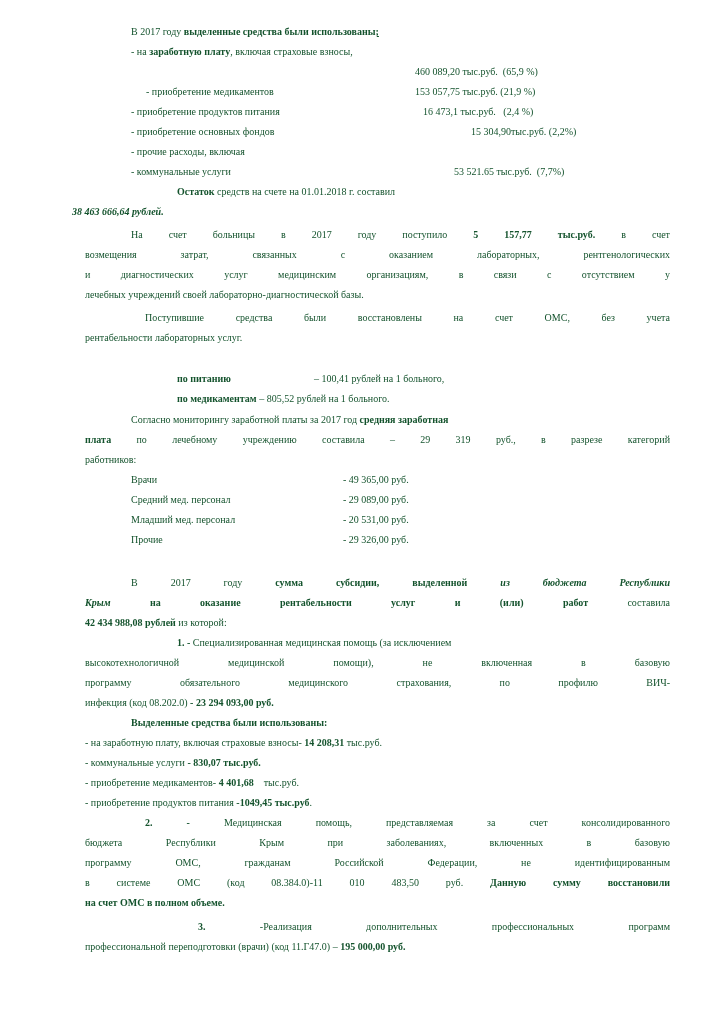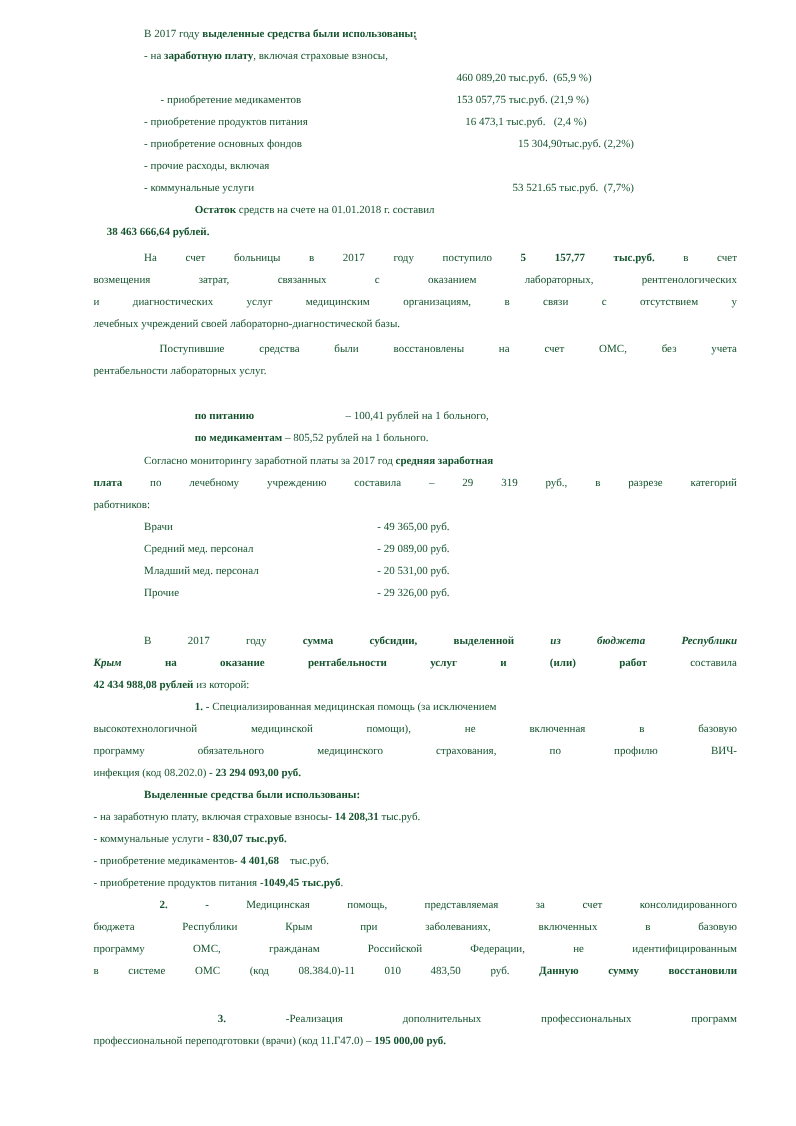--- a/index.html
+++ b/index.html
@@ -42,28 +42,28 @@
   </div>
 
   <div class="ln" style="left:131px;top:122px;">- приобретение основных фондов</div>
   <div class="r" style="left:431px;top:122px;margin-left:40px;">
     <span>15 304,90тыс.руб.</span>&nbsp;<span>(2,2%)</span>
   </div>
 
   <div class="ln" style="left:131px;top:142px;">- прочие расходы, включая</div>
 
   <div class="ln" style="left:131px;top:162px;">- коммунальные услуги</div>
-  <div class="r" style="left:454px;top:162px;margin-left:12px;">
+  <div class="r" style="left:454px;top:162px;">
     <span>53 521.65 тыс.руб.</span>&nbsp;&nbsp;<span>(7,7%)</span>
   </div>
 
   <div class="ln" style="left:177px;top:182px;">
     <b>Остаток</b><span> средств  на  счете   на   01.01.2018 г.  составил</span>
   </div>
-  <div class="ln" style="left:97px;top:202px;">
+  <div class="ln" style="left:72px;top:202px;font-style:italic;">
     <b>38 463 666,64 рублей.</b>
   </div>
 
   <div class="ln just" style="left:131px;top:225px;width:539px;">
     <span>На  счет  больницы  в  2017  году  поступило  </span><b>5  157,77  тыс.руб.</b><span>  в  счет</span>
   </div>
   <div class="ln just" style="left:85px;top:245px;width:585px;">возмещения затрат, связанных с оказанием  лабораторных, рентгенологических</div>
   <div class="ln just" style="left:85px;top:265px;width:585px;">и  диагностических  услуг  медицинским  организациям,  в  связи  с  отсутствием  у</div>
   <div class="ln" style="left:85px;top:285px;">лечебных учреждений своей лабораторно-диагностической базы.</div>
   <div class="ln just" style="left:145px;top:308px;width:525px;">Поступившие  средства  были  восстановлены  на  счет  ОМС,  без  учета</div>
@@ -130,20 +130,23 @@
   </div>
 
   <div class="ln just" style="left:145px;top:813px;width:525px;">
     <b>2.  -</b><span> Медицинская помощь, представляемая за счет консолидированного</span>
   </div>
   <div class="ln just" style="left:85px;top:833px;width:585px;">бюджета   Республики   Крым   при   заболеваниях,   включенных   в   базовую</div>
   <div class="ln just" style="left:85px;top:853px;width:585px;">программу ОМС, гражданам Российской Федерации, не идентифицированным</div>
   <div class="ln just" style="left:85px;top:873px;width:585px;">
     <span>в системе ОМС (код 08.384.0)-11 010 483,50 руб. </span><b>Данную сумму восстановили</b>
   </div>
+  <div class="ln" style="left:85px;top:893px;">
+    <b>на счет ОМС в полном объеме.</b>
+  </div>
 
   <div class="ln just" style="left:198px;top:917px;width:472px;">
     <b>3.</b><span>  -Реализация   дополнительных   профессиональных   программ</span>
   </div>
   <div class="ln" style="left:85px;top:937px;">
     <span>профессиональной переподготовки (врачи) (код 11.Г47.0) – </span><b>195 000,00 руб.</b>
   </div>
 
 </div>
 

